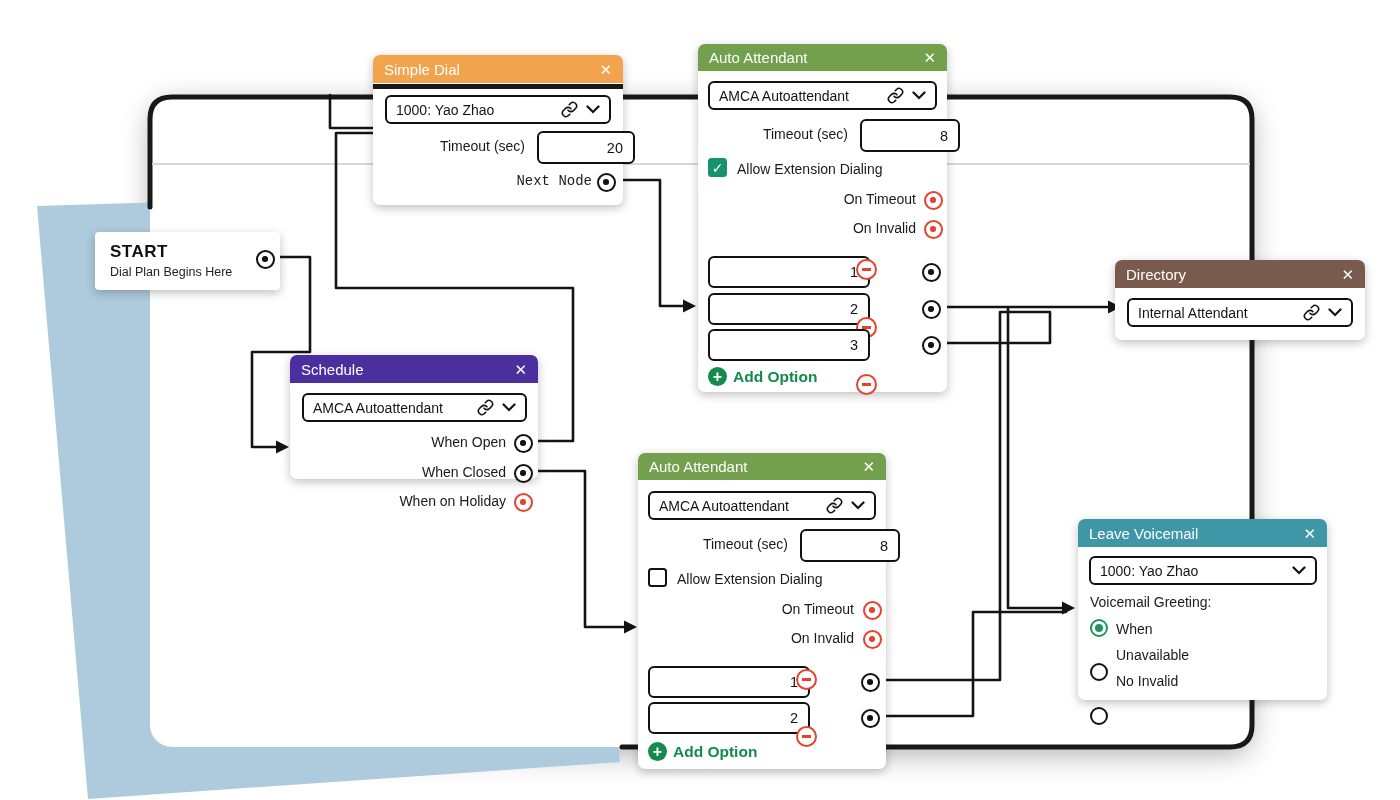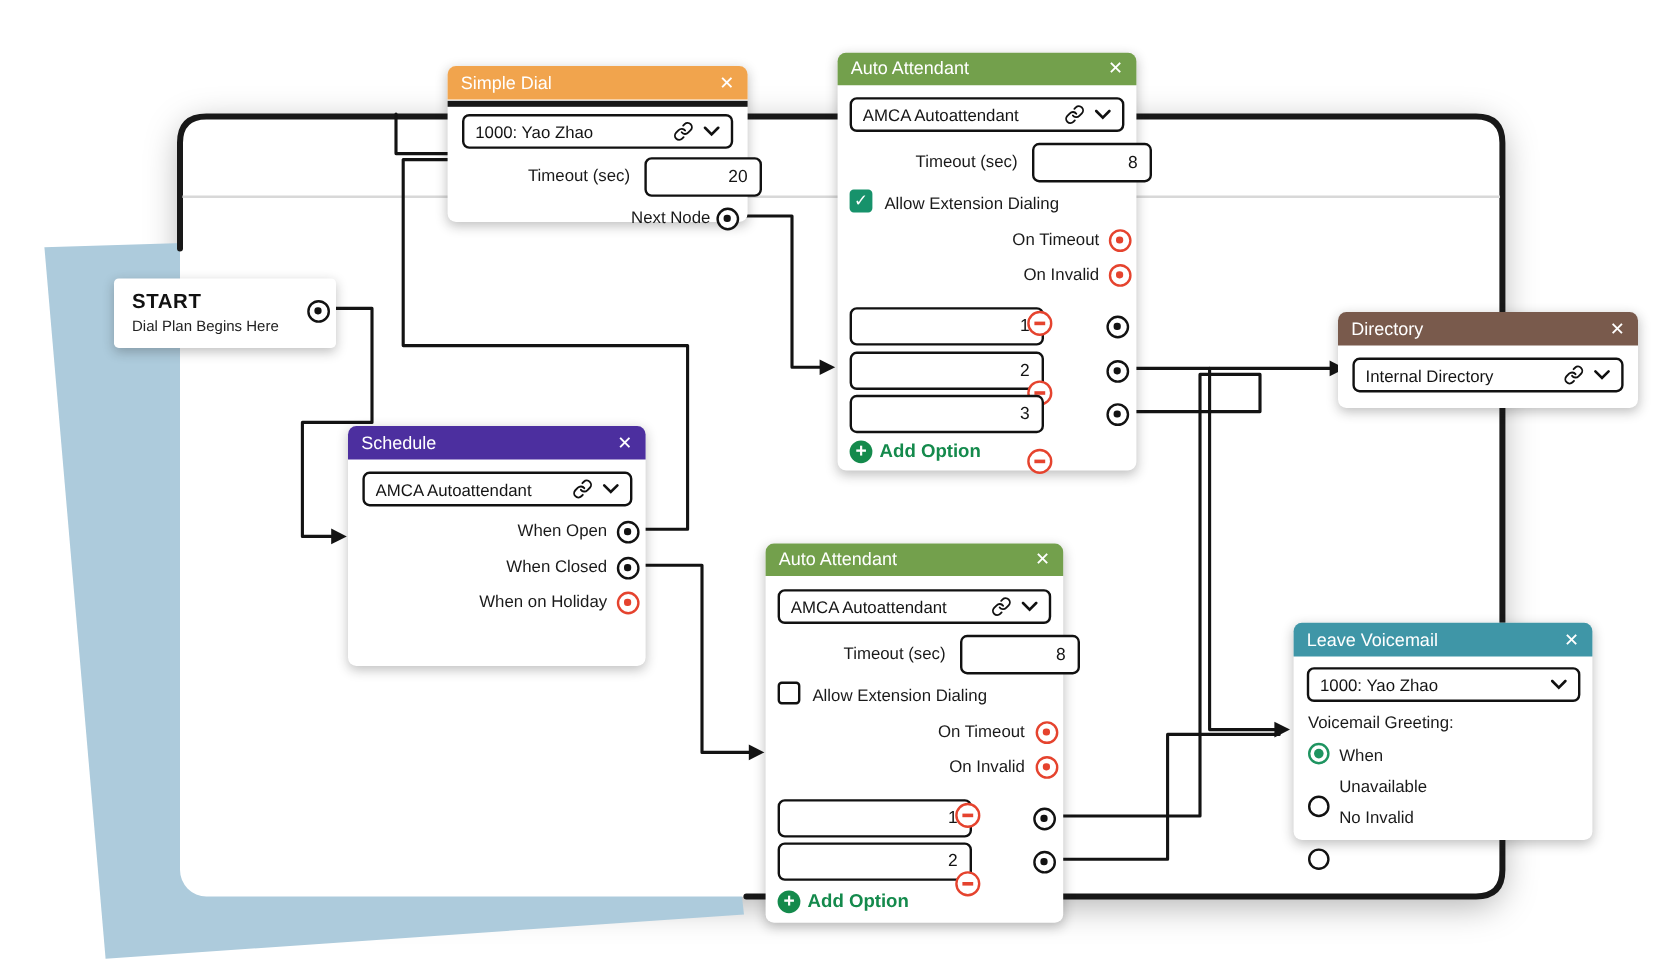--- a/index.html
+++ b/index.html
@@ -78,42 +78,42 @@
   </svg>
 
   <div class="node" style="left:95px;top:232px;width:185px;height:58px;border-radius:4px;">
     <div class="abs" style="left:15px;top:10px;">
       <div class="start-title">START</div>
       <div class="start-sub">Dial Plan Begins Here</div>
     </div>
     <div class="port" style="left:160.5px;top:17.5px;"></div>
   </div>
 
-  <div class="node" style="left:373px;top:55px;width:250px;height:130px;">
+  <div class="node" style="left:373px;top:55px;width:250px;height:150px;">
     <div class="node-header" style="background:#F1A44D;">
       <span>Simple Dial</span>
       <span class="close">✕</span>
     </div>
     <div class="sel abs" style="left:12px;top:40px;width:226px;height:29px;">
       <span class="sel-text">1000: Yao Zhao</span>
       <svg width="17" height="17" viewBox="0 0 24 24">
         <g fill="none" stroke="#111" stroke-width="2.2" stroke-linecap="round" stroke-linejoin="round">
           <path d="M10 13a5 5 0 0 0 7.54.54l3-3a5 5 0 0 0-7.07-7.07l-1.72 1.71"></path>
           <path d="M14 11a5 5 0 0 0-7.54-.54l-3 3a5 5 0 0 0 7.07 7.07l1.71-1.71"></path>
         </g>
       </svg>
       <svg width="14" height="9" viewBox="0 0 14 9">
         <polyline points="1.5,1.5 7,7 12.5,1.5" fill="none" stroke="#111" stroke-width="2.2" stroke-linecap="round"></polyline>
       </svg>
     </div>
     <div class="lbl r abs" style="left:0;top:83px;width:152px;">Timeout (sec)</div>
     <div class="abs" style="left:164px;top:76px;width:74px;height:29px;">
       <input class="numin" value="20" style="">
     </div>
-    <div class="lbl r abs" style="left:0;top:118px;width:219px;">Next Node</div>
+    <div class="lbl r abs" style="left:0;top:118px;width:219px;font-family:Liberation Mono, monospace;">Next Node</div>
     <div class="port" style="left:223.5px;top:117.5px;"></div>
   </div>
 
   <div class="frame-strip" style="left:373px;top:84px;width:250px;height:5px;"></div>
 
   <div class="node" style="left:698px;top:44px;width:249px;height:348px;">
     <div class="node-header" style="background:#73A04C;height:27px;">
       <span>Auto Attendant</span>
       <span class="close">✕</span>
     </div>
@@ -159,21 +159,21 @@
     </div>
     <div class="minus abs" style="left:158px;top:288px;"></div>
     <div class="port" style="left:223.5px;top:291.5px;"></div>
 
     <div class="addopt abs" style="left:10px;top:323px;">
       <span class="plus">+</span>
       <span>Add Option</span>
     </div>
   </div>
 
-  <div class="node" style="left:290px;top:355px;width:248px;height:200px;">
+  <div class="node" style="left:290px;top:355px;width:248px;height:124px;">
     <div class="node-header" style="background:#4C2F9F;">
       <span>Schedule</span>
       <span class="close">✕</span>
     </div>
     <div class="sel abs" style="left:12px;top:38px;width:225px;height:29px;">
       <span class="sel-text">AMCA Autoattendant</span>
       <svg width="17" height="17" viewBox="0 0 24 24">
         <g fill="none" stroke="#111" stroke-width="2.2" stroke-linecap="round" stroke-linejoin="round">
           <path d="M10 13a5 5 0 0 0 7.54.54l3-3a5 5 0 0 0-7.07-7.07l-1.72 1.71"></path>
           <path d="M14 11a5 5 0 0 0-7.54-.54l-3 3a5 5 0 0 0 7.07 7.07l1.71-1.71"></path>
@@ -190,21 +190,21 @@
     <div class="lbl r abs" style="left:0;top:138px;width:216px;">When on Holiday</div>
     <div class="port red" style="left:223.5px;top:137.5px;"></div>
   </div>
 
   <div class="node" style="left:1115px;top:260px;width:250px;height:80px;">
     <div class="node-header" style="background:#795A4C;">
       <span>Directory</span>
       <span class="close">✕</span>
     </div>
     <div class="sel abs" style="left:12px;top:38px;width:226px;height:29px;">
-      <span class="sel-text">Internal Directory</span>
+      <span class="sel-text">Internal Attendant</span>
       <svg width="17" height="17" viewBox="0 0 24 24">
         <g fill="none" stroke="#111" stroke-width="2.2" stroke-linecap="round" stroke-linejoin="round">
           <path d="M10 13a5 5 0 0 0 7.54.54l3-3a5 5 0 0 0-7.07-7.07l-1.72 1.71"></path>
           <path d="M14 11a5 5 0 0 0-7.54-.54l-3 3a5 5 0 0 0 7.07 7.07l1.71-1.71"></path>
         </g>
       </svg>
       <svg width="14" height="9" viewBox="0 0 14 9">
         <polyline points="1.5,1.5 7,7 12.5,1.5" fill="none" stroke="#111" stroke-width="2.2" stroke-linecap="round"></polyline>
       </svg>
     </div>

